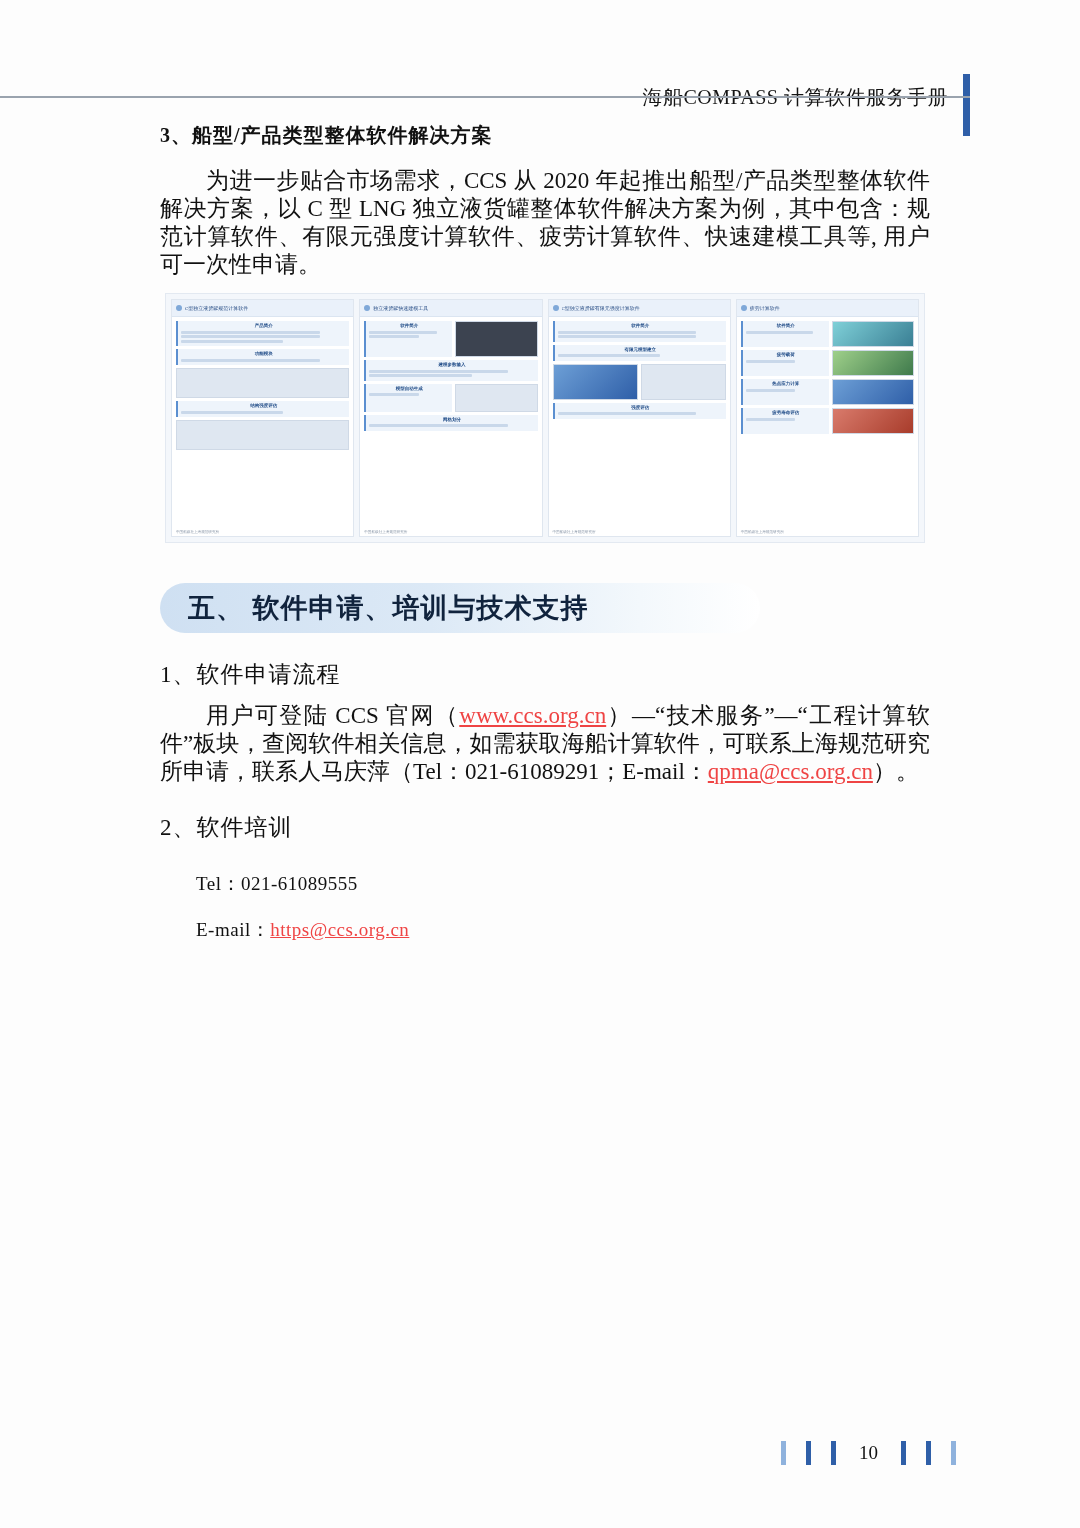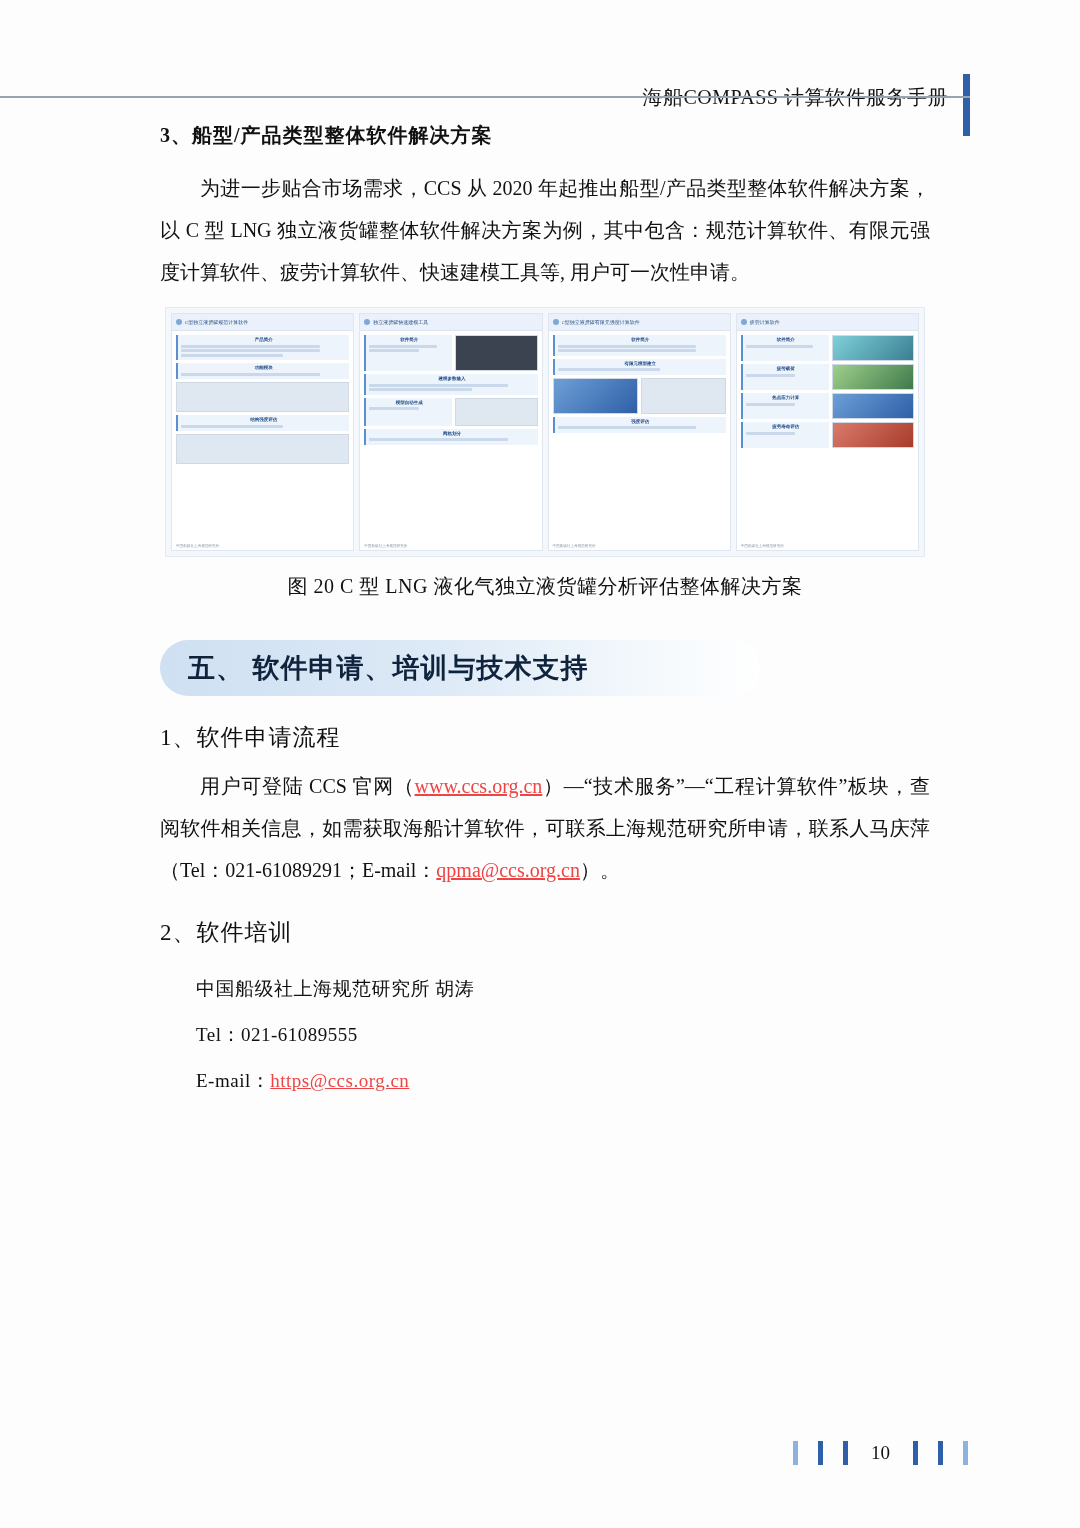--- a/index.html
+++ b/index.html
@@ -66,22 +66,22 @@
 
   h3.sec-num {
     font-size: 20px;
     font-weight: bold;
     margin: 10px 0 18px 0;
     letter-spacing: 1px;
     color: #111;
   }
 
   p.body {
-    font-size: 20px;
-    line-height: 42px;
+    font-size: 23px;
+    line-height: 28px;
     margin: 0 0 6px 0;
     text-align: justify;
     text-justify: inter-ideograph;
     color: #111;
   }
   p.indent {
     text-indent: 2em;
   }
 
   
@@ -189,21 +189,21 @@
     font-size: 20px;
     margin-top: 16px;
     letter-spacing: 0.5px;
     color: #111;
   }
 
   
   .chapter {
     margin: 40px 0 26px 0;
     width: 600px;
-    height: 56px;
+    height: 50px;
     background: linear-gradient(to right, #cfe0f2 0%, #dce9f6 45%, #f3f8fc 80%, #ffffff 100%);
     border-radius: 28px 28px 28px 28px;
     display: flex;
     align-items: center;
     padding-left: 28px;
     box-sizing: border-box;
   }
   .chapter-text {
     font-size: 27px;
     font-weight: bold;
@@ -232,21 +232,21 @@
   .contact-line {
     font-size: 19px;
     line-height: 46px;
     color: #111;
     letter-spacing: 0.5px;
   }
 
   
   .footer {
     position: absolute;
-    right: 112px;
+    right: 124px;
     bottom: 62px;
     display: flex;
     align-items: center;
     gap: 20px;
     height: 26px;
   }
   .footer .tick {
     width: 5px;
     height: 24px;
     background: #2f5fa8;
@@ -411,34 +411,32 @@
               </div>
               <div class="thumb red" style="flex:1;height:24px"></div>
             </div>
           </div>
           <div class="panel-foot">
             <span>中国船级社上海规范研究所</span>
           </div>
         </div>
 
       </div>
-      <div class="figure-caption">图 20 C 型 LNG 液化气独立液货罐分析评估整体解决方案</div>
     </div>
 
     <div class="chapter">
       <span class="chapter-text">五、 软件申请、培训与技术支持</span>
     </div>
 
     <h4 class="sub">1、软件申请流程</h4>
     <p class="body indent"><span>用户可登陆 CCS 官网（</span><a class="link" href="#">www.ccs.org.cn</a><span>）—“技术服务”—“工程计算软件”板块，查阅软件相关信息，如需获取海船计算软件，可联系上海规范研究所申请，联系人马庆萍（Tel：021-61089291；E-mail：</span><a class="link" href="#">qpma@ccs.org.cn</a><span>）。</span></p>
 
     <h4 class="sub">2、软件培训</h4>
 
     <div class="contact-block">
-      <div class="contact-line">中国船级社上海规范研究所  胡涛</div>
       <div class="contact-line">Tel：021-61089555</div>
       <div class="contact-line"><span>E-mail：</span><a class="link" href="#">https@ccs.org.cn</a></div>
     </div>
 
   </div>
 
   <div class="footer">
     <span class="tick light"></span>
     <span class="tick"></span>
     <span class="tick"></span>

